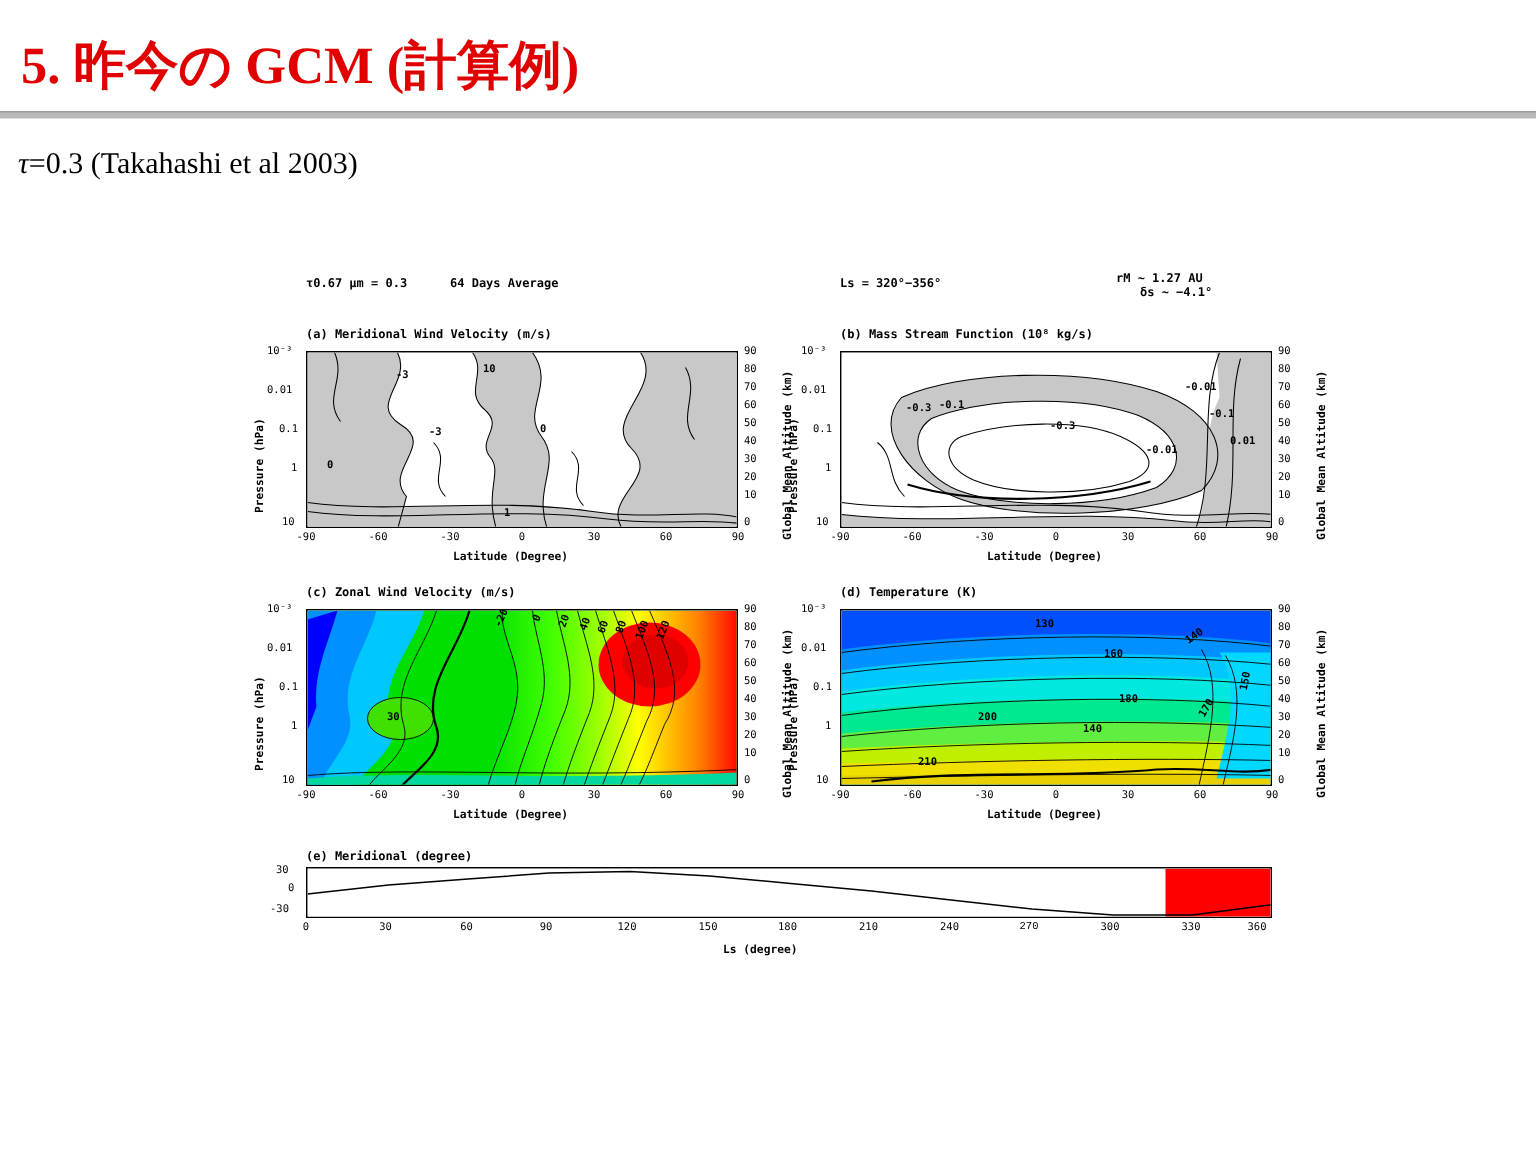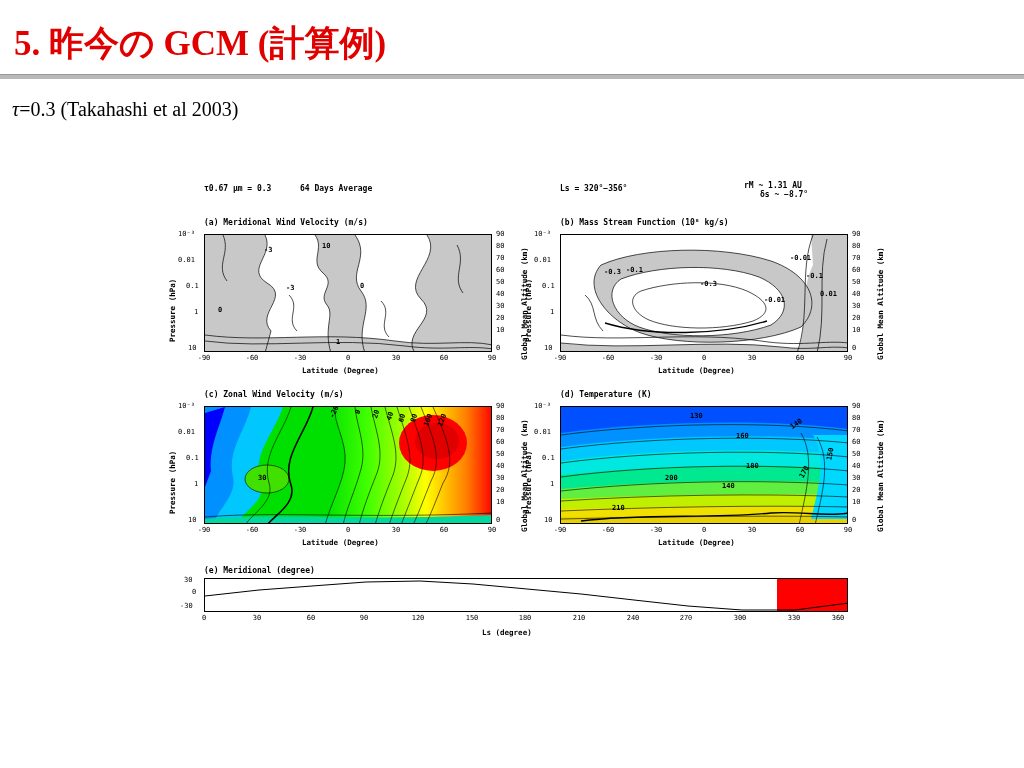--- a/index.html
+++ b/index.html
@@ -50,22 +50,22 @@
 <div id="title-rule"></div>
 <div id="subtitle">
   <span class="tau">τ</span><span>=0.3 (Takahashi et al 2003)</span>
 </div>
 
 <div id="figure">
 
   <div class="fig-head" style="left:44px;top:4px;">τ0.67 μm = 0.3</div>
   <div class="fig-head" style="left:140px;top:4px;">64 Days Average</div>
   <div class="fig-head" style="left:400px;top:4px;">Ls  = 320°−356°</div>
-  <div class="fig-head" style="left:584px;top:1px;">rM ~ 1.31  AU</div>
-  <div class="fig-head" style="left:600px;top:10px;">δs  ~ −8.7°</div>
+  <div class="fig-head" style="left:584px;top:1px;">rM ~ 1.27  AU</div>
+  <div class="fig-head" style="left:600px;top:10px;">δs  ~ −4.1°</div>
 
   <div class="ttl" style="left:44px;top:38px;">(a) Meridional Wind Velocity (m/s)</div>
   <div class="panel" id="panelA" style="left:44px;top:54px;width:288px;height:118px;">
     <svg width="288" height="118" viewBox="0 0 288 118">
       <rect x="0" y="0" width="288" height="118" fill="#ffffff"></rect>
 
       <path d="M0,0 L60,0 C70,20 40,34 62,48 C86,62 50,78 66,96 L60,118 L0,118 Z" fill="#c8c8c8"></path>
       <path d="M288,0 L288,118 L210,118 C196,96 236,84 216,64 C196,44 238,24 222,0 Z" fill="#c8c8c8"></path>
       <path d="M110,0 C120,14 104,26 118,38 C132,50 112,58 122,70 C130,80 118,92 126,118 L160,118 C150,90 170,74 156,56 C142,38 166,22 150,0 Z" fill="#c8c8c8"></path>
       <path d="M0,100 C60,108 120,96 190,106 C230,112 260,104 288,110 L288,118 L0,118 Z" fill="#c8c8c8"></path>
@@ -296,21 +296,21 @@
       </g>
     </svg>
   </div>
   <div class="clab" style="left:530px;top:232px;">130</div>
   <div class="clab" style="left:630px;top:240px;transform:rotate(-35deg);">140</div>
   <div class="clab" style="left:664px;top:270px;transform:rotate(-80deg);">150</div>
   <div class="clab" style="left:576px;top:252px;">160</div>
   <div class="clab" style="left:638px;top:288px;transform:rotate(-60deg);">170</div>
   <div class="clab" style="left:586px;top:282px;">180</div>
   <div class="clab" style="left:562px;top:302px;">140</div>
-  <div class="clab" style="left:505px;top:294px;">200</div>
+  <div class="clab" style="left:492px;top:294px;">200</div>
   <div class="clab" style="left:452px;top:324px;">210</div>
 
   <div class="axlabel rot" style="left:364px;top:334px;">Pressure (hPa)</div>
   <div class="tick" style="left:374px;top:222px;">10⁻³</div>
   <div class="tick" style="left:374px;top:248px;">0.01</div>
   <div class="tick" style="left:382px;top:274px;">0.1</div>
   <div class="tick" style="left:390px;top:300px;">1</div>
   <div class="tick" style="left:384px;top:336px;">10</div>
   <div class="axlabel rot" style="left:716px;top:352px;">Global Mean Altitude (km)</div>
   <div class="tick" style="left:692px;top:222px;">90</div>

